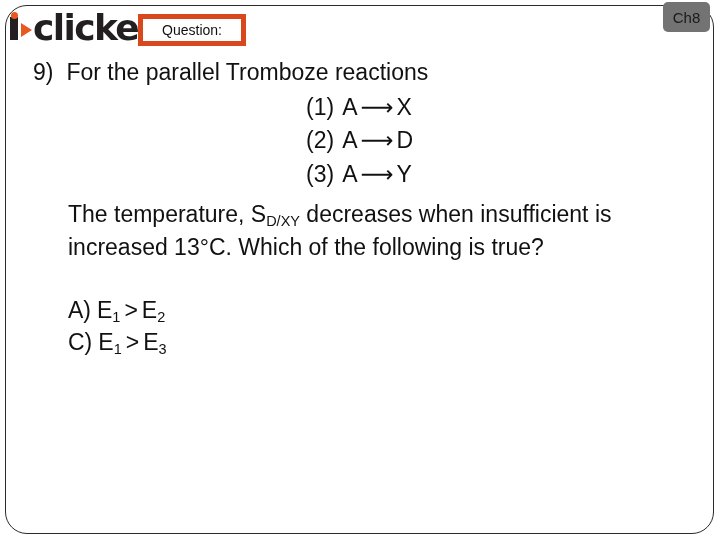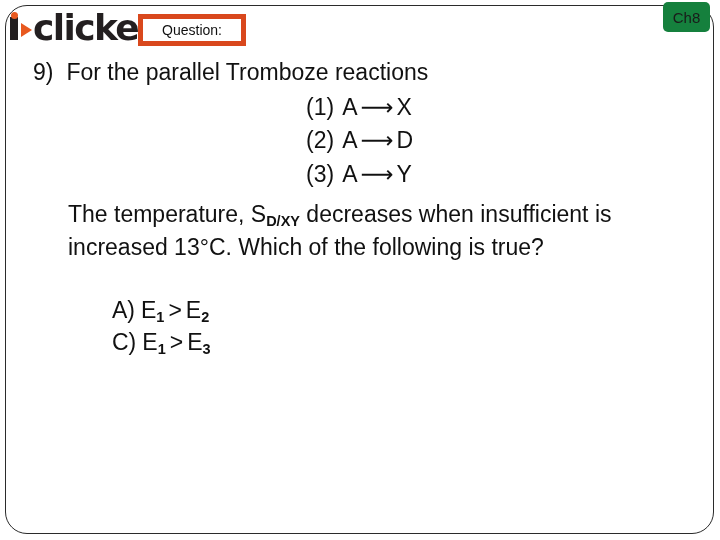--- a/index.html
+++ b/index.html
@@ -108,21 +108,21 @@
     color: #101010;
     line-height: 1;
   }
 
   #chapter-badge {
     position: absolute;
     right: 10px;
     top: 2px;
     min-width: 47px;
     height: 30px;
-    background: #15803d;
+    background: #737373;
     border-radius: 5px;
     display: flex;
     align-items: center;
     justify-content: center;
     padding: 0 7px;
     box-sizing: border-box;
   }
   #chapter-badge span {
     font-family: "Liberation Sans", sans-serif;
     font-size: 15px;
@@ -165,35 +165,33 @@
   .paragraph {
     padding-left: 68px;
     padding-right: 40px;
     margin-top: 7px;
   }
   .paragraph .pline { display: block; }
 
   .choices {
     padding-left: 68px;
     margin-top: 30px;
-    margin-left: 44px;
   }
   .choice-row {
     line-height: 1.42;
     white-space: nowrap;
   }
   .choice-letter { margin-right: 6px; }
 
   sub {
     font-size: 0.63em;
     vertical-align: baseline;
     position: relative;
     bottom: -0.27em;
     line-height: 0;
-    font-weight: bold;
   }
   .gt { padding: 0 4px; }
 </style>
 </head>
 <body>
 
 <div id="slide">
 
   <div id="slide-frame"></div>
 

